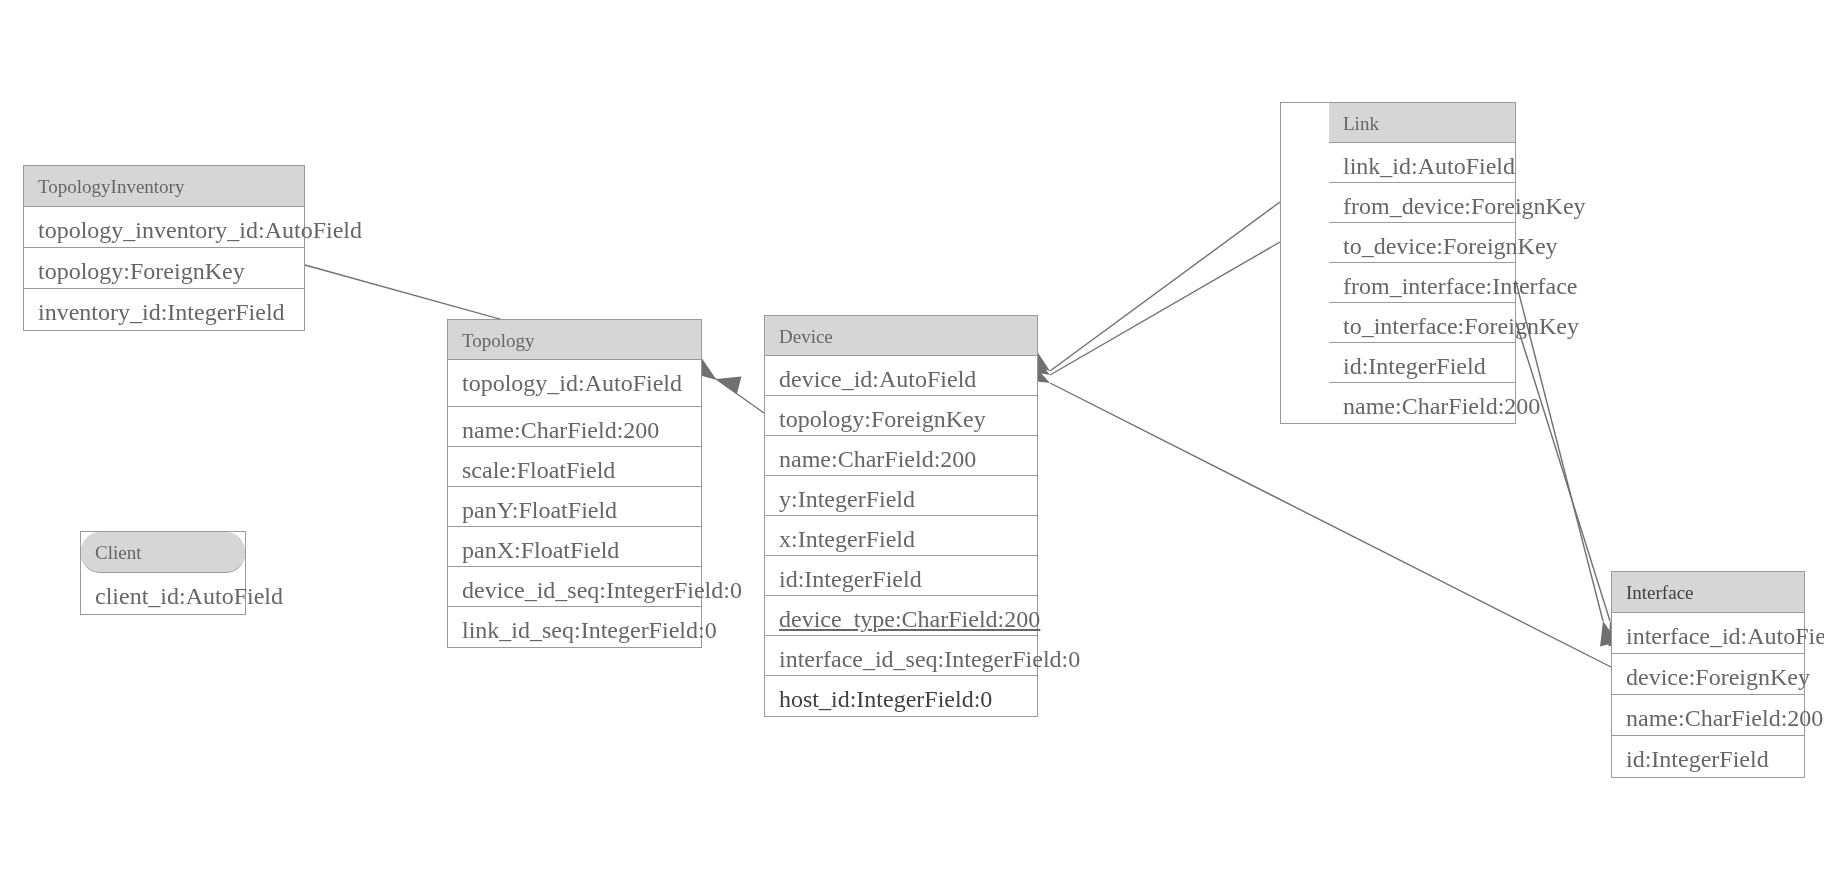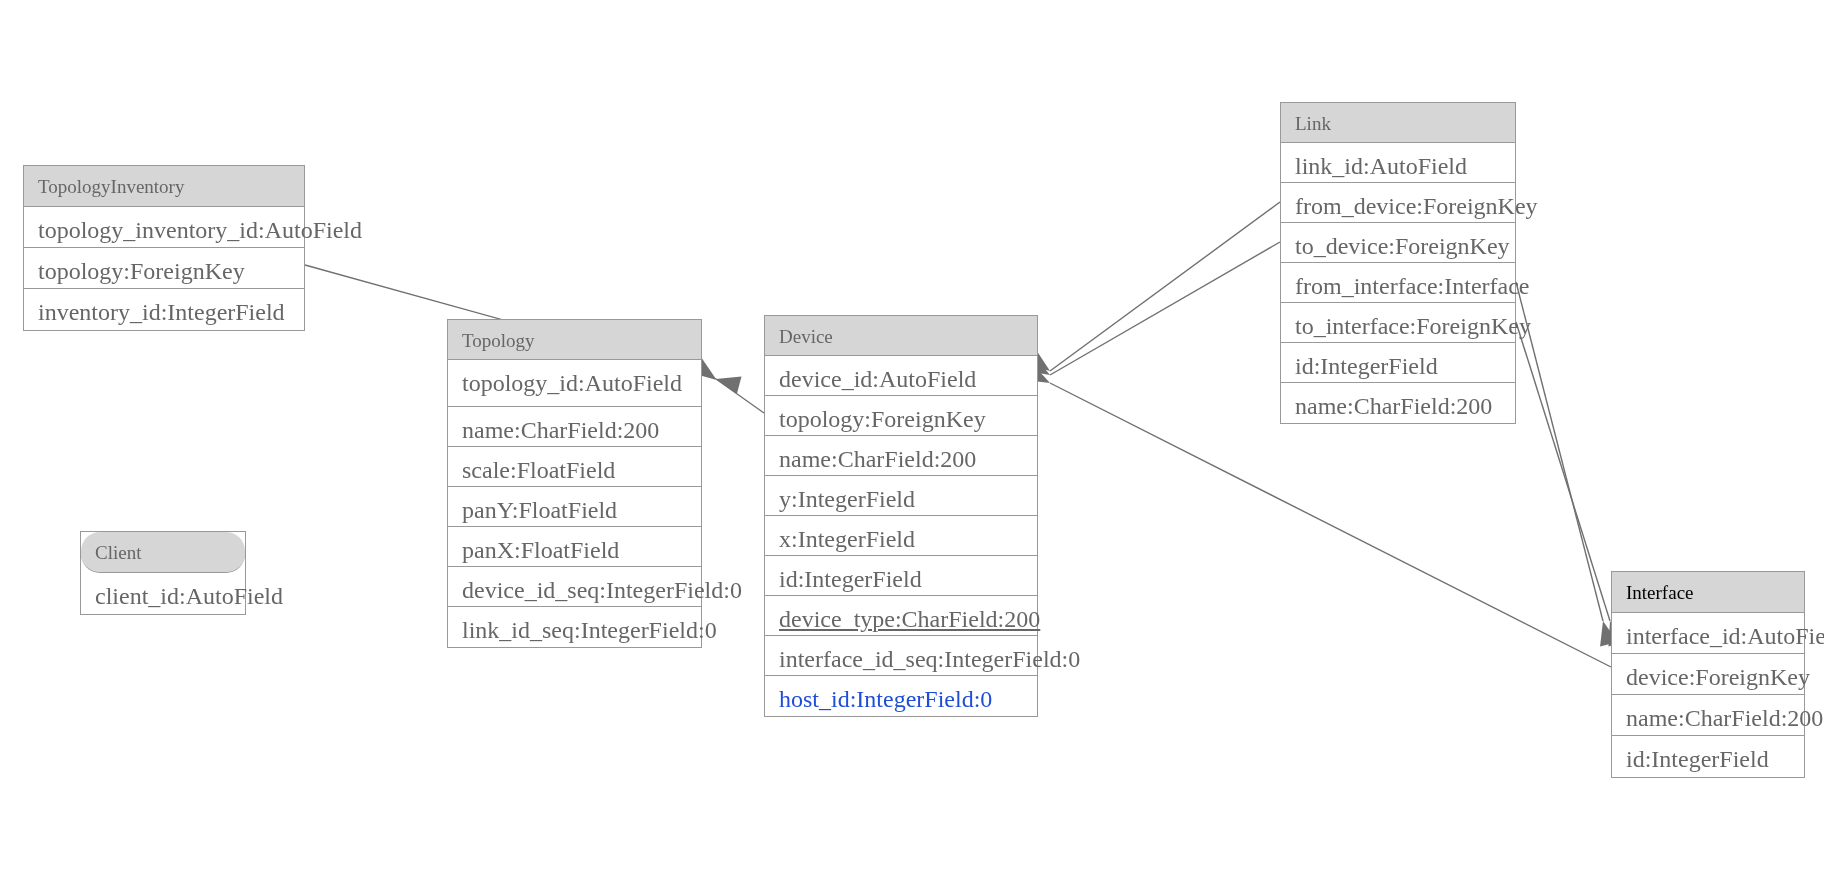--- a/index.html
+++ b/index.html
@@ -116,32 +116,32 @@
     <div class="entity" style="left: 764px; top: 315px; width: 274px; border-color: rgb(153, 153, 153);">
       <div class="entity-header" style="height: 40px; background: rgb(214, 214, 214); color: rgb(102, 102, 102); border-bottom-color: rgb(153, 153, 153);">Device</div>
       <div class="entity-row" style="height: 40px; color: rgb(102, 102, 102); border-bottom-color: rgb(153, 153, 153);">device_id:AutoField</div>
       <div class="entity-row" style="height: 40px; color: rgb(102, 102, 102); border-bottom-color: rgb(153, 153, 153);">topology:ForeignKey</div>
       <div class="entity-row" style="height: 40px; color: rgb(102, 102, 102); border-bottom-color: rgb(153, 153, 153);">name:CharField:200</div>
       <div class="entity-row" style="height: 40px; color: rgb(102, 102, 102); border-bottom-color: rgb(153, 153, 153);">y:IntegerField</div>
       <div class="entity-row" style="height: 40px; color: rgb(102, 102, 102); border-bottom-color: rgb(153, 153, 153);">x:IntegerField</div>
       <div class="entity-row" style="height: 40px; color: rgb(102, 102, 102); border-bottom-color: rgb(153, 153, 153);">id:IntegerField</div>
       <div class="entity-row" style="height: 40px; color: rgb(102, 102, 102); border-bottom-color: rgb(153, 153, 153); text-decoration: underline;">device_type:CharField:200</div>
       <div class="entity-row" style="height: 40px; color: rgb(102, 102, 102); border-bottom-color: rgb(153, 153, 153);">interface_id_seq:IntegerField:0</div>
-      <div class="entity-row last" style="height: 40px; color: #1d4ed8; border-bottom-color: rgb(153, 153, 153);">host_id:IntegerField:0</div>
+      <div class="entity-row last" style="height: 40px; color: #404040; border-bottom-color: rgb(153, 153, 153);">host_id:IntegerField:0</div>
     </div>
-    <div class="entity" style="left: 1280px; top: 102px; width: 236px; border-color: rgb(153, 153, 153);">
+    <div class="entity" style="left: 1280px; top: 102px; width: 236px; border-color: rgb(153, 153, 153); padding-left: 48px;">
       <div class="entity-header" style="height: 40px; background: rgb(214, 214, 214); color: rgb(102, 102, 102); border-bottom-color: rgb(153, 153, 153);">Link</div>
       <div class="entity-row" style="height: 40px; color: rgb(102, 102, 102); border-bottom-color: rgb(153, 153, 153);">link_id:AutoField</div>
       <div class="entity-row" style="height: 40px; color: rgb(102, 102, 102); border-bottom-color: rgb(153, 153, 153);">from_device:ForeignKey</div>
       <div class="entity-row" style="height: 40px; color: rgb(102, 102, 102); border-bottom-color: rgb(153, 153, 153);">to_device:ForeignKey</div>
       <div class="entity-row" style="height: 40px; color: rgb(102, 102, 102); border-bottom-color: rgb(153, 153, 153);">from_interface:Interface</div>
       <div class="entity-row" style="height: 40px; color: rgb(102, 102, 102); border-bottom-color: rgb(153, 153, 153);">to_interface:ForeignKey</div>
       <div class="entity-row" style="height: 40px; color: rgb(102, 102, 102); border-bottom-color: rgb(153, 153, 153);">id:IntegerField</div>
       <div class="entity-row last" style="height: 40px; color: rgb(102, 102, 102); border-bottom-color: rgb(153, 153, 153);">name:CharField:200</div>
     </div>
     <div class="entity" style="left: 1611px; top: 571px; width: 194px; border-color: rgb(153, 153, 153);">
-      <div class="entity-header" style="height: 41px; background: rgb(214, 214, 214); color: #000000; border-bottom-color: rgb(153, 153, 153);">Interface</div>
+      <div class="entity-header" style="height: 41px; background: rgb(214, 214, 214); color: #404040; border-bottom-color: rgb(153, 153, 153);">Interface</div>
       <div class="entity-row" style="height: 41px; color: rgb(102, 102, 102); border-bottom-color: rgb(153, 153, 153);">interface_id:AutoField</div>
       <div class="entity-row" style="height: 41px; color: rgb(102, 102, 102); border-bottom-color: rgb(153, 153, 153);">device:ForeignKey</div>
       <div class="entity-row" style="height: 41px; color: rgb(102, 102, 102); border-bottom-color: rgb(153, 153, 153);">name:CharField:200</div>
       <div class="entity-row last" style="height: 41px; color: rgb(102, 102, 102); border-bottom-color: rgb(153, 153, 153);">id:IntegerField</div>
     </div>
   </div>
 
 </body></html>

